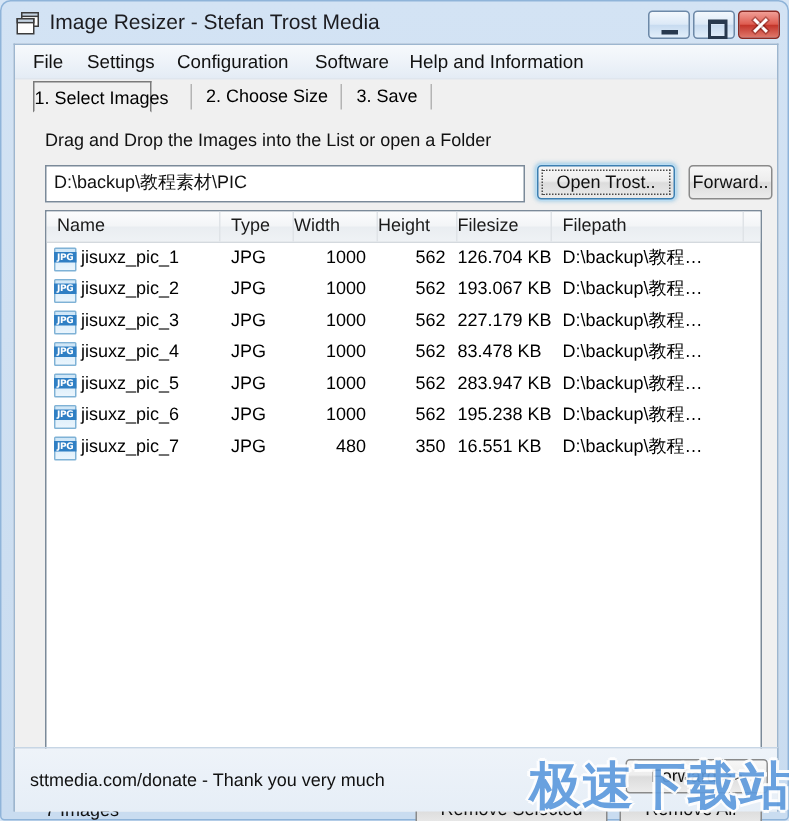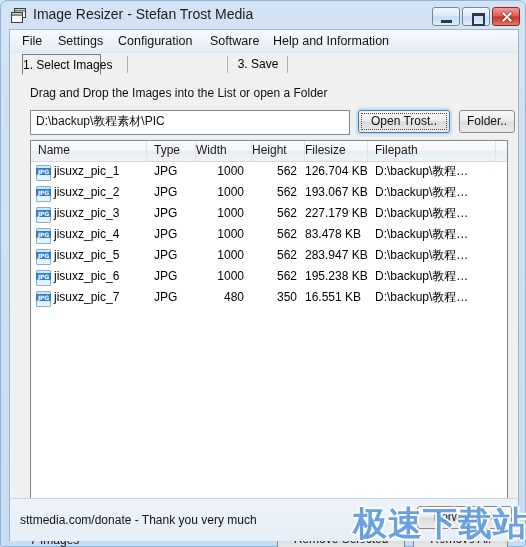--- a/index.html
+++ b/index.html
@@ -218,35 +218,36 @@
         <div class="menu-item" style="left: 106px;">Configuration</div>
         <div class="menu-item" style="left: 198px;">Software</div>
         <div class="menu-item" style="left: 261px;">Help and Information</div>
       </div>
 
     <div id="tabstrip">
         <div class="tabsep" style="left: 117px;"></div>
         <div class="tabsep" style="left: 217px;"></div>
         <div class="tabsep" style="left: 277px;"></div>
         <div class="tab sel" style="left: 12px; width: 79px;">1. Select Images</div>
+        <div class="tab" style="left: 122px; width: 92px;">2. Choose Size</div>
         <div class="tab" style="left: 221px; width: 54px;">3. Save</div>
       </div>
 
     <div id="panel">
 
       <div id="droplabel">Drag and Drop the Images into the List or open a Folder</div>
 
       <div id="pathbox" title="D:\backup\教程素材\PIC">D:\backup\教程素材\PIC</div>
 
       <div class="btn" id="btn-open">
         <span>Open Trost..</span>
         <span class="focusrect"></span>
       </div>
 
-      <div class="btn" id="btn-filter">Folder..</div>
+      <div class="btn" id="btn-filter">Forward..</div>
 
       <div id="list">
         <div id="lhead">
             <div class="hcell l" style="left: 0px; width: 116px;">Name</div>
             <div class="hcell l" style="left: 116px; width: 49px;">Type</div>
             <div class="hcell r" style="left: 165px; width: 56px;">Width</div>
             <div class="hcell r" style="left: 221px; width: 53px;">Height</div>
             <div class="hcell r" style="left: 274px; width: 63px;">Filesize</div>
             <div class="hcell l" style="left: 337px; width: 128px;">Filepath</div>
             <div class="hcell l" style="left: 465px; width: 13px;"></div>

